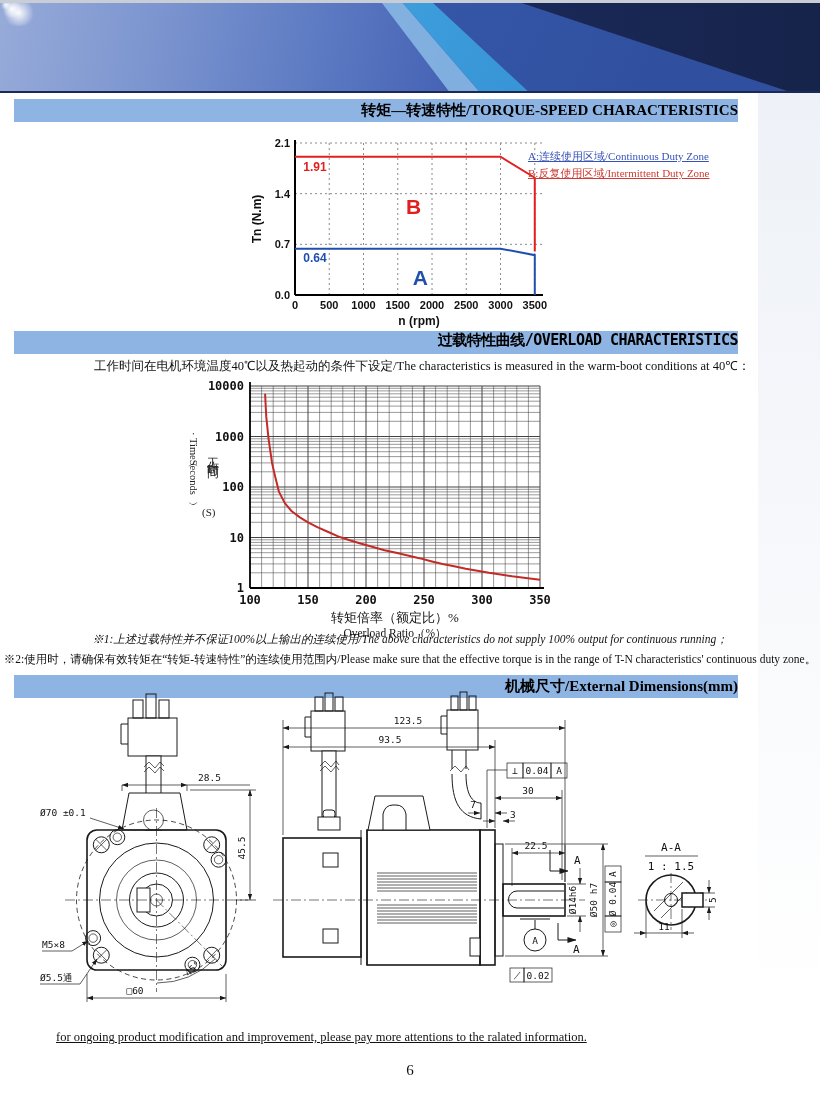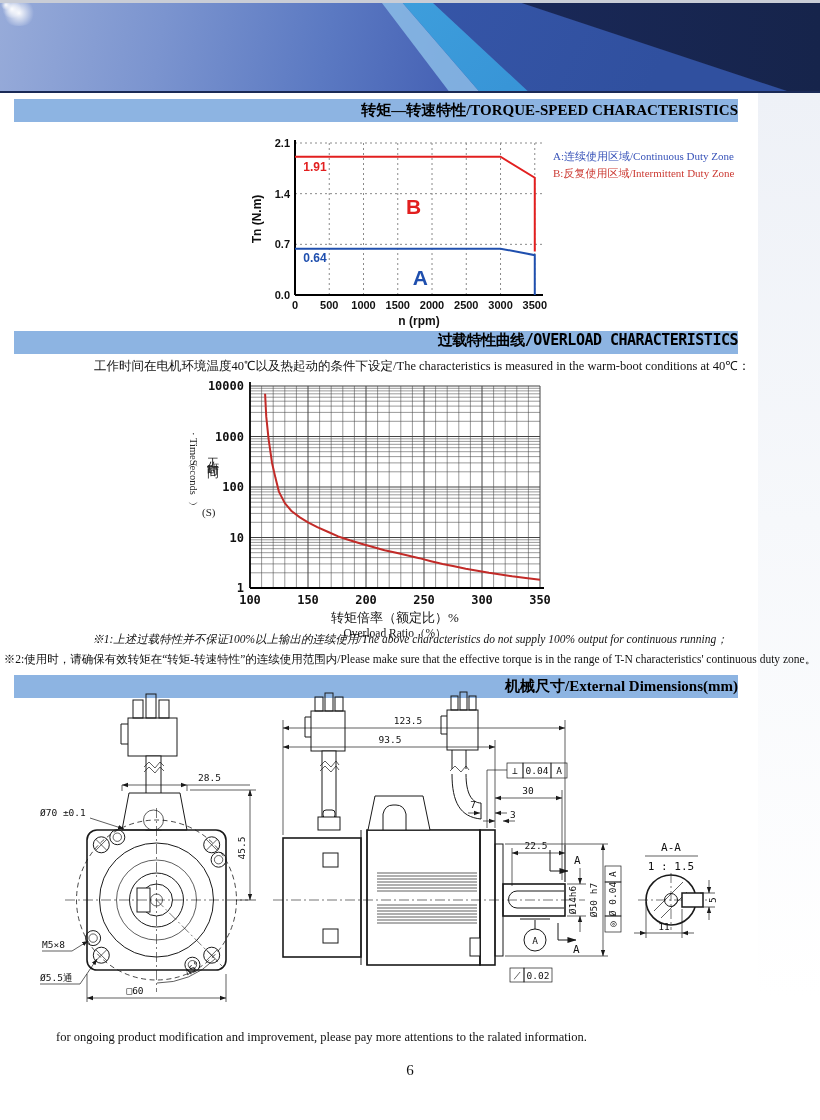--- a/index.html
+++ b/index.html
@@ -28,21 +28,21 @@
         background:linear-gradient(to bottom,#eef1f7,#f6f8fb 45%,#ffffff 95%);}
   
   .sec-header{position:absolute;left:14px;width:724px;height:23px;background:#8db4e2;
         font:bold 15px "Liberation Serif",serif;color:#000;line-height:23px;padding-left:7px;
         box-sizing:border-box;text-align:right;}
   .sec-header.mono{font:bold 15px "DejaVu Sans Mono",monospace;letter-spacing:-0.5px;padding-left:13px;}
   
   .subtitle{position:absolute;left:88px;top:357px;font:12.5px "Liberation Serif",serif;color:#111;margin-left:6px;}
   .notes{position:absolute;left:0;width:820px;text-align:center;
          font:11.5px "Liberation Serif",serif;color:#111;}
-  .legend-line{position:absolute;left:553px;font:11px "Liberation Serif",serif;}
+  .legend-line{position:absolute;left:528px;font:11px "Liberation Serif",serif;text-decoration:underline;}
   .footer-note{position:absolute;font:12.5px "Liberation Serif",serif;color:#111;}
   .page-num{position:absolute;left:0;top:1062px;width:820px;text-align:center;
          font:15px "Liberation Serif",serif;color:#111;}
   
   .v-cjk{position:absolute;writing-mode:vertical-rl;font:12px "Liberation Serif",serif;
          letter-spacing:3px;color:#222;}
   .v-lat{position:absolute;writing-mode:vertical-rl;font:10.5px "Liberation Serif",serif;color:#222;}
   .s-lab{position:absolute;font:11px "Liberation Serif",serif;color:#222;}
   
   .ln{fill:none;stroke:#1a1a1a;stroke-width:1;}
@@ -455,16 +455,16 @@
 
       <line class="dim" x1="606" y1="212" x2="606" y2="248"></line>
         <line class="dim" x1="642" y1="219" x2="642" y2="248"></line>
       <line class="dim" x1="606" y1="243" x2="642" y2="243"></line>
       <line class="dim" x1="594" y1="243" x2="606" y2="243" marker-end="url(#ar)"></line>
       <line class="dim" x1="654" y1="243" x2="642" y2="243" marker-end="url(#ar)"></line>
       <text class="dtx" x="624" y="240" text-anchor="middle">11</text>
     </g>
   </svg>
 
-  <div class="footer-note" style="left:56px;top:1030px;width:740px;">for ongoing product modification and improvement, please pay more attentions to the ralated information.</div>
+  <div class="footer-note" style="left:56px;top:1030px;width:740px;text-decoration:underline;">for ongoing product modification and improvement, please pay more attentions to the ralated information.</div>
   <div class="page-num">6</div>
 
 </div>
 
 </body></html>

